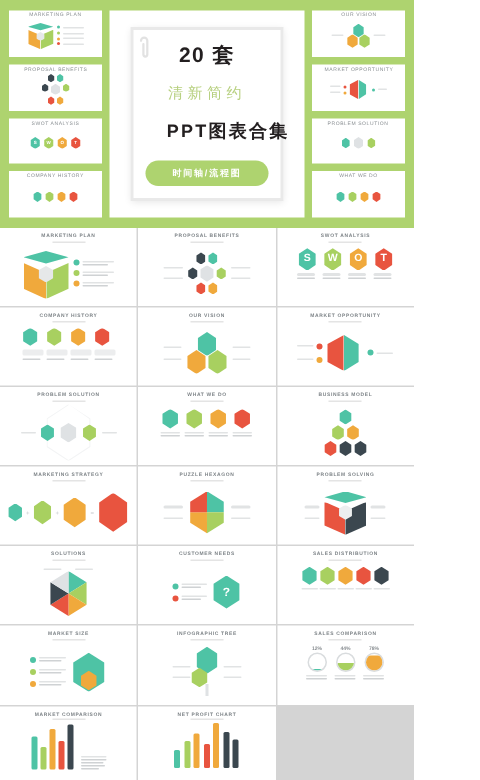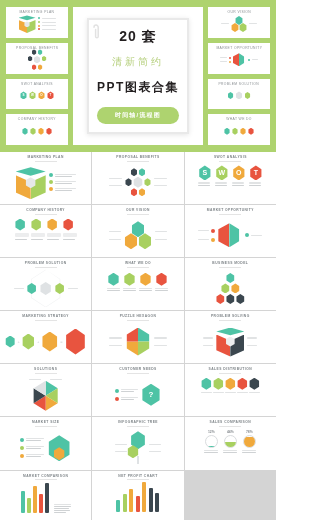--- a/index.html
+++ b/index.html
@@ -47,21 +47,21 @@
 
   
   .frame{
     position:absolute; inset:11px 14px 11px 14px;
     border:2px solid #e9e9e9; background:#fff;
     box-shadow:0 1px 5px rgba(0,0,0,.10);
   }
   .titlewrap{ position:relative; z-index:3; text-align:center; width:100%; padding:0 10px;}
   .t-main{ font-size:14px; font-weight:bold; color:#231f20; letter-spacing:1px; }
   .t-sub{ font-size:10px; color:#b7d07f; letter-spacing:3px; margin-top:9px; font-weight:normal;}
-  .t-third{ font-size:12px; font-weight:bold; color:#231f20; letter-spacing:1.5px; margin-top:10px;}
+  .t-third{ font-size:12px; font-weight:bold; color:#231f20; letter-spacing:1.5px; margin-top:10px;text-align:right;}
   .pill{
     margin:11px auto 0; display:inline-block;
     background:#aed36f; color:#ffffff; border-radius:20px;
     font-size:6px; letter-spacing:1.2px; padding:4px 18px; font-weight:bold;
   }
   .clip{
     position:absolute; left:19px; top:17px; width:12px; height:18px; z-index:4;
   }
 
   

